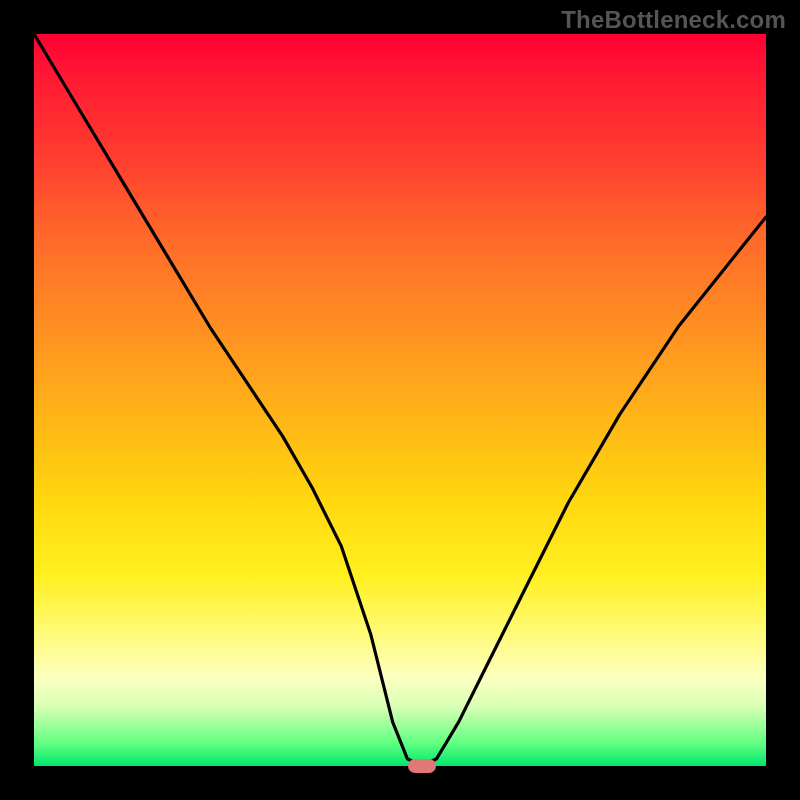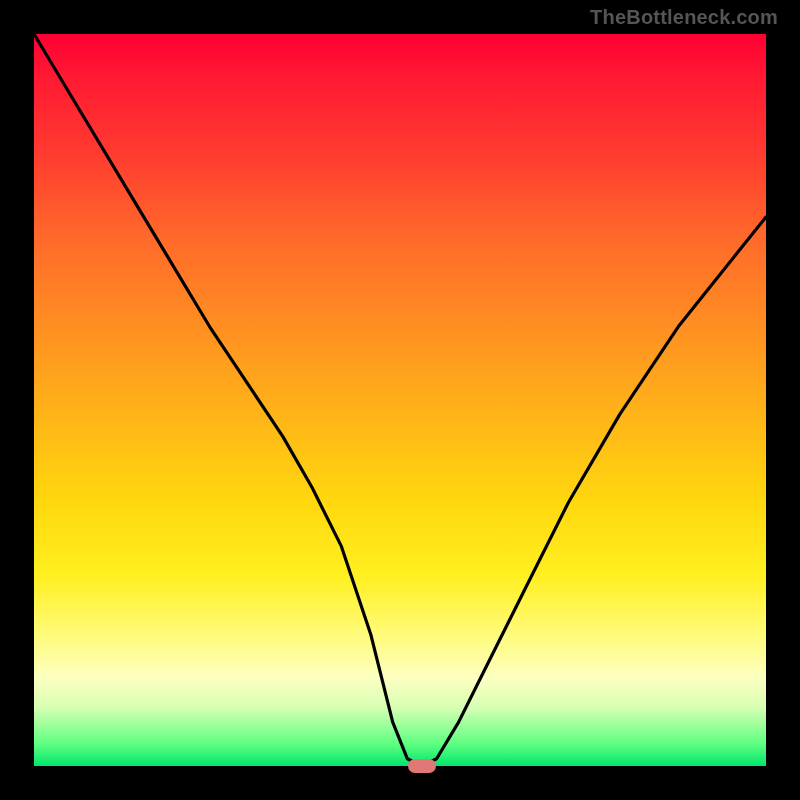--- a/index.html
+++ b/index.html
@@ -37,23 +37,23 @@
       #fffb7a 82%,
       #fcffc0 88%,
       #d7ffb4 92%,
       #5eff80 97%,
       #00e66c 100%
     );
   }
   .watermark {
     position: absolute;
     top: 6px;
-    right: 22px;
+    right: 14px;
     color: #555;
-    font-size: 20px;
+    font-size: 24px;
     font-weight: 600;
     letter-spacing: 0.2px;
     user-select: none;
   }
   .marker {
     position: absolute;
     width: 28px;
     height: 14px;
     background: #e07878;
     border-radius: 7px;

